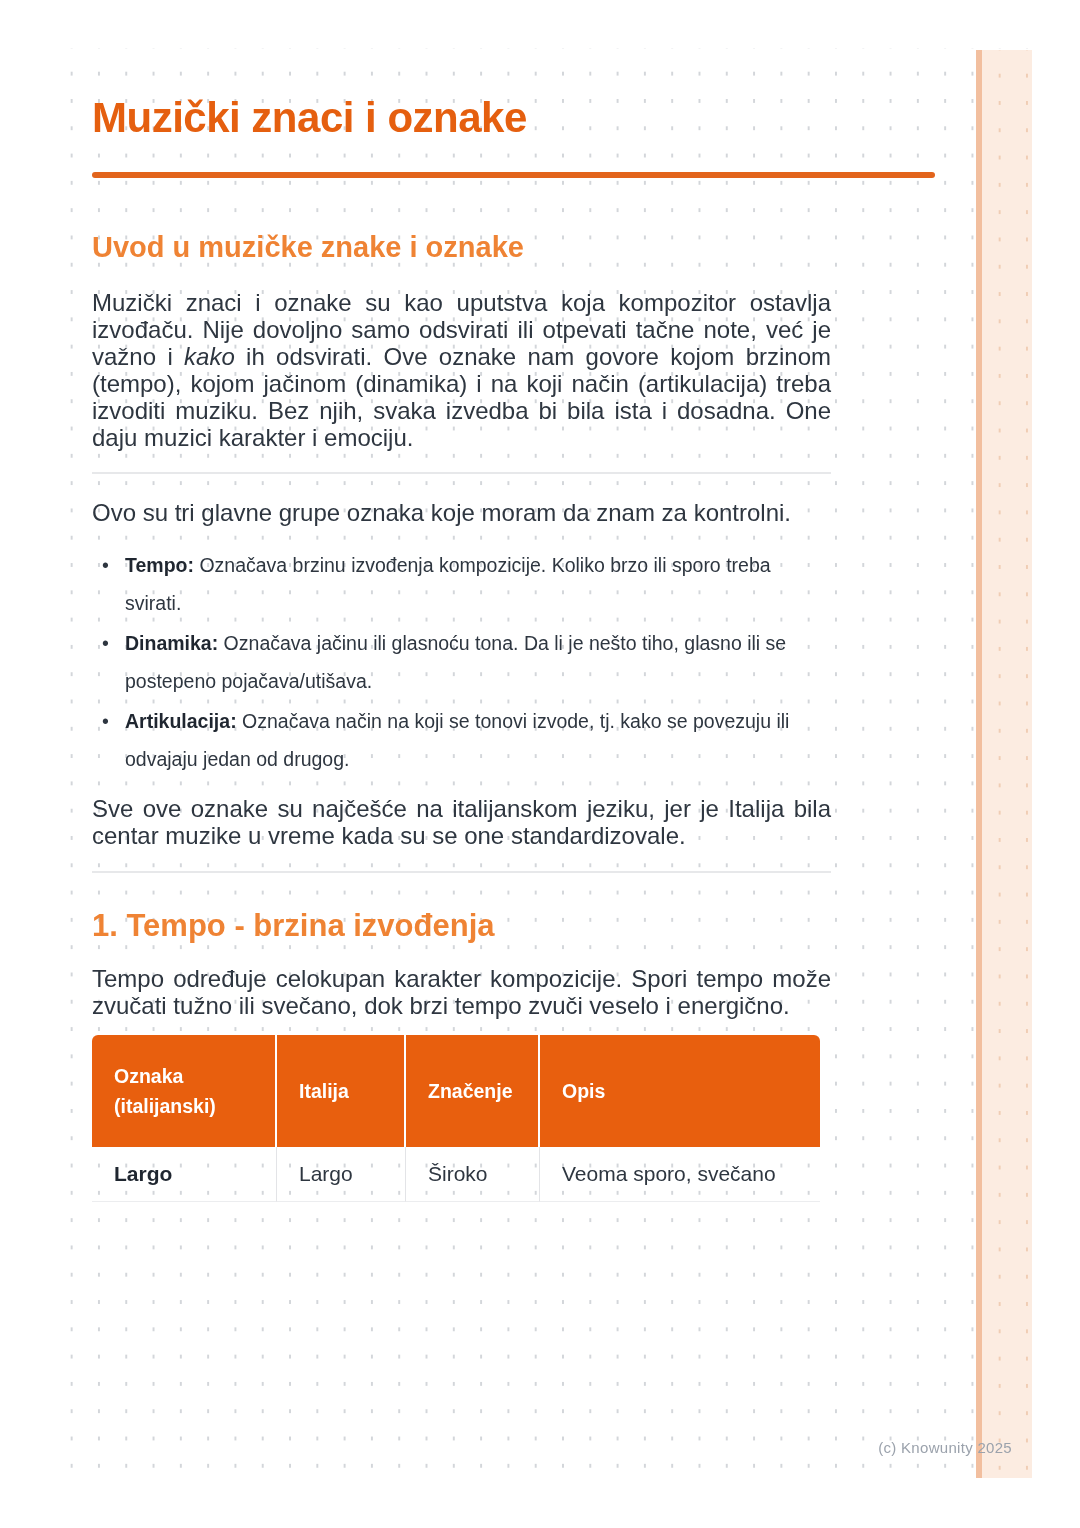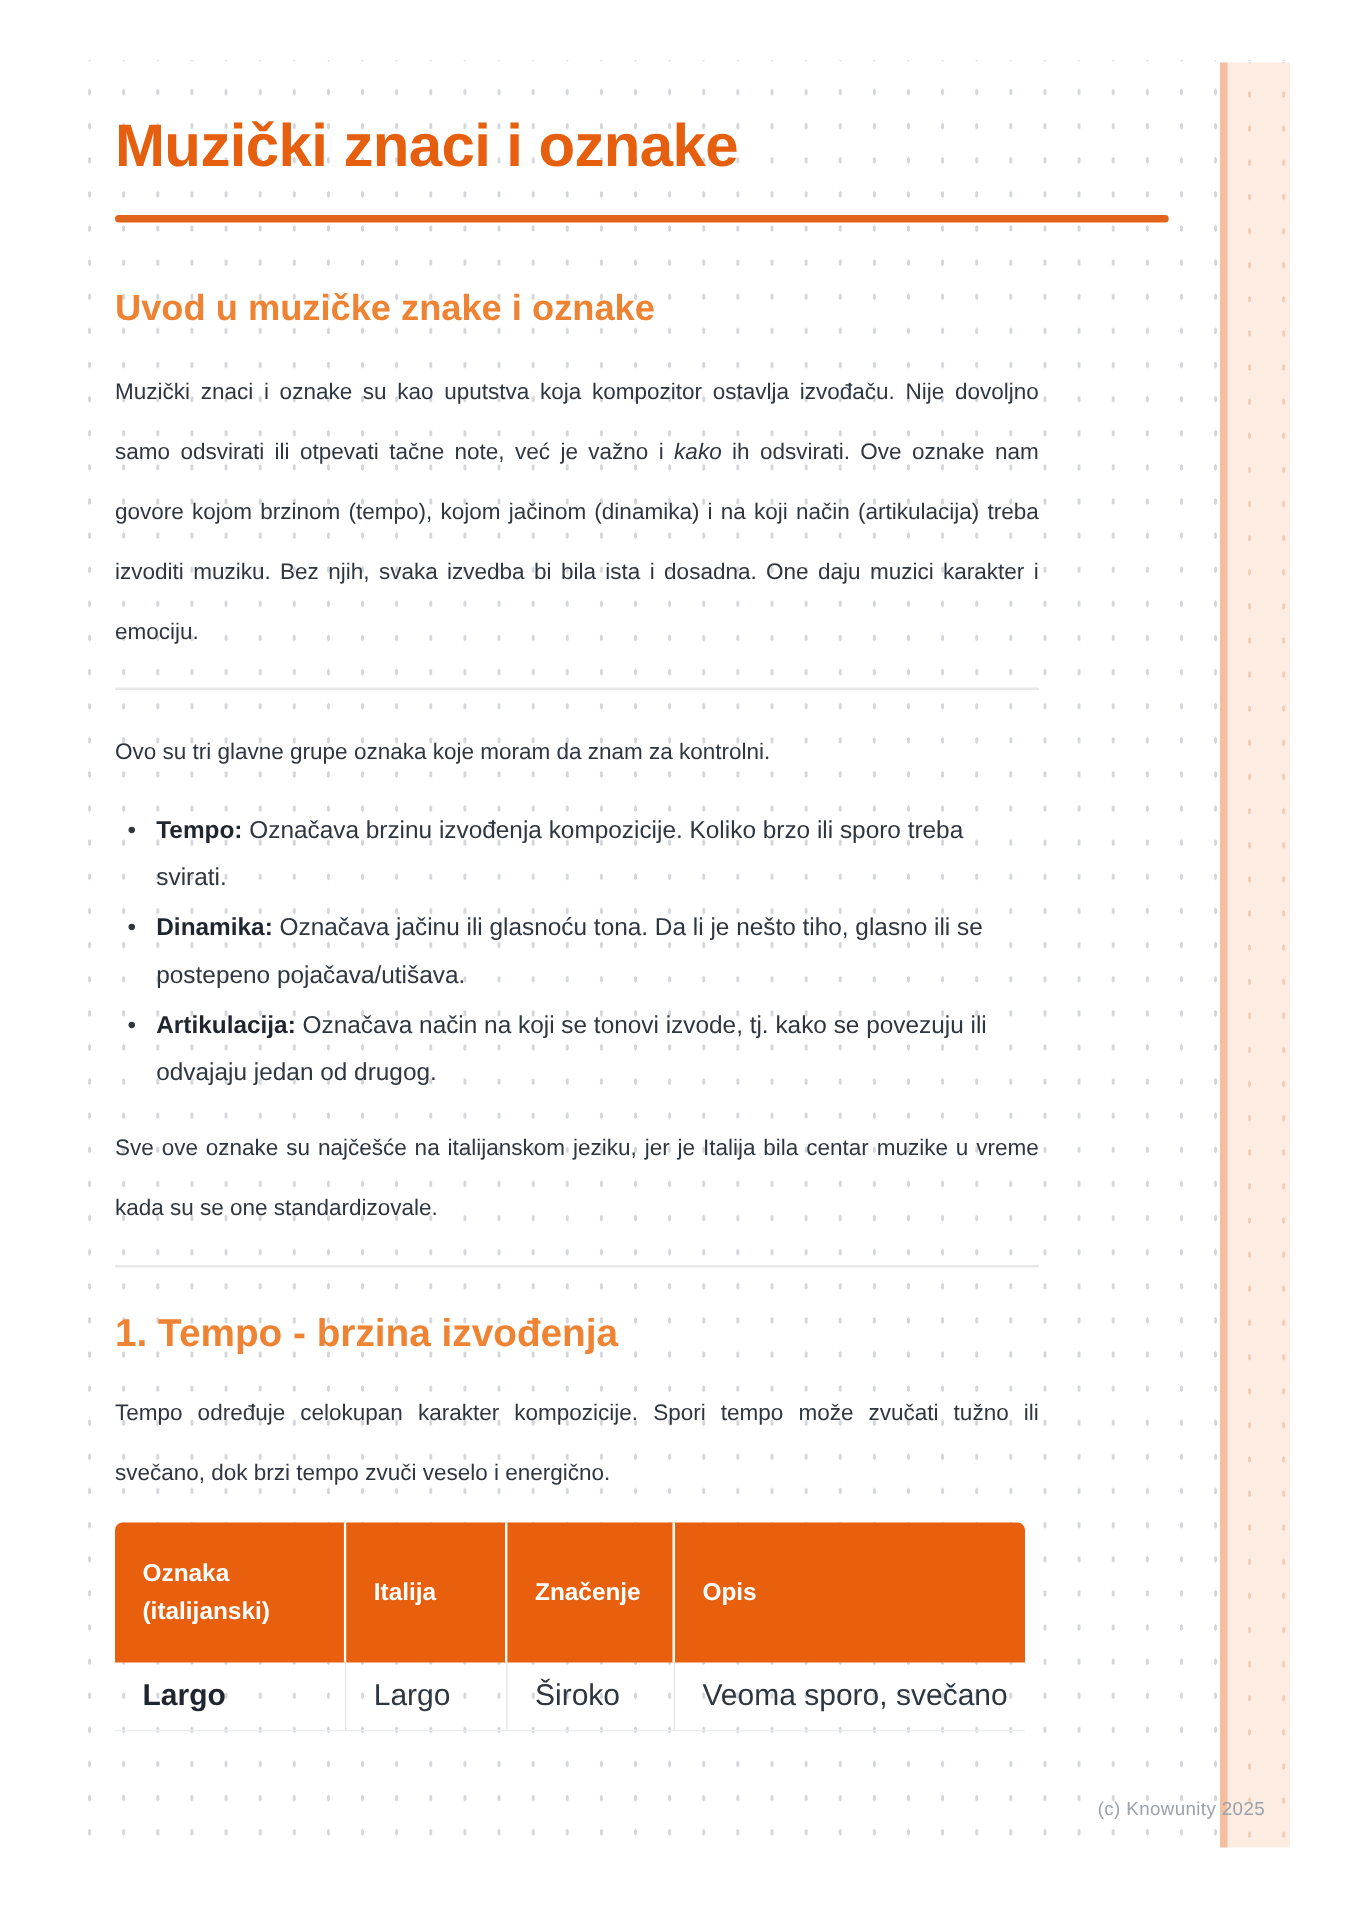--- a/index.html
+++ b/index.html
@@ -42,21 +42,21 @@
     background-position:4px 12px;
     border-left:6px solid var(--stripe-edge,#f2bf9f);
   }
   .content{
     position:absolute;
     left:92px;top:0;
     width:739px;
   }
   h1{
     margin-top:90px;
-    font-size:48px;line-height:56px;
+    font-size:42px;line-height:56px;
     font-weight:700;letter-spacing:-0.5px;
     color:var(--accent-deep,#e55f0f);
   }
   .title-rule{
     margin-top:26px;
     width:843px;height:6px;
     background:var(--accent-rule,#e2641c);
     border-radius:3px;
   }
   h2{
@@ -67,21 +67,21 @@
   .h2-uvod{margin-top:52px;}
   .h2-kljucni{margin-top:35px;}
   .h2-detaljno{margin-top:35px;}
   h3{
     margin-top:38px;
     font-size:31px;line-height:29px;
     font-weight:700;
     color:var(--accent-light,#ef8334);
   }
   .body-p{
-    font-size:18px;line-height:48px;
+    font-size:24px;line-height:27px;
     color:var(--text-main,#2e3640);
   }
   .justify{text-align:justify;}
   .p-intro{margin-top:25px;}
   .p-lead{margin-top:25px;}
   .p-outro{margin-top:17px;}
   .p-tempo{margin-top:25px;}
   .p-label{margin-top:25px;font-weight:700;color:var(--text-strong,#1f2630);}
   .divider{
     margin-top:21px;
@@ -115,21 +115,21 @@
     color:#ffffff;
     font-size:19.5px;line-height:30px;font-weight:700;
     text-align:left;vertical-align:middle;
     padding:24px 10px 24px 22px;
     height:112px;
     border-right:2px solid #ffffff;
   }
   .tempo-table th:first-child{border-top-left-radius:6px;}
   .tempo-table th:last-child{border-right:none;border-top-right-radius:6px;}
   .tempo-table td{
-    font-size:24px;line-height:37.5px;
+    font-size:21px;line-height:37.5px;
     color:var(--text-main,#2e3640);
     padding:8px 10px 8px 22px;
     border-right:1px solid #e3e4e7;
     border-bottom:1px solid #eceDEF;
     vertical-align:middle;
     background:transparent;
   }
   .tempo-table td:last-child{border-right:none;}
   .tempo-table td.cell-bold{font-weight:700;color:var(--text-strong,#1f2630);}
 

